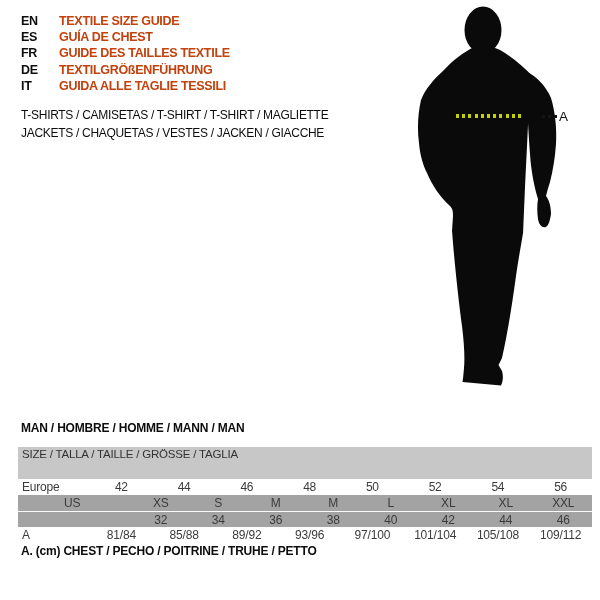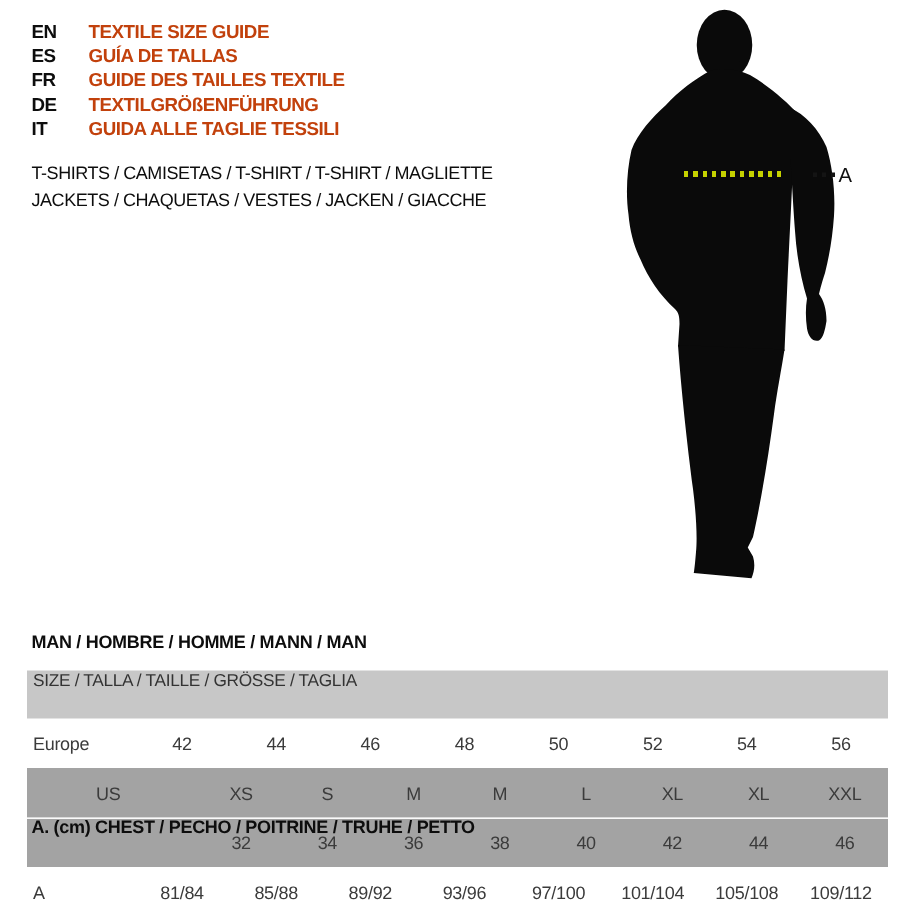--- a/index.html
+++ b/index.html
@@ -28,41 +28,41 @@
     background:repeating-linear-gradient(90deg,#141414 0 3px,transparent 3px 6px);}
   .measure-label{left:559px;top:109px;font-size:13.5px;font-weight:500;color:#111;line-height:16px;}
 
   
   .section-title{left:21px;top:421px;font-weight:bold;font-size:12px;color:#0d0d0d;letter-spacing:-0.2px;white-space:nowrap;}
 
   
   .size-table{left:18px;top:447px;width:574px;}
   .t-header{height:32px;background:#c7c7c7;color:#333;font-size:11.5px;line-height:15px;
     padding-left:4px;box-sizing:border-box;letter-spacing:-0.2px;}
-  .t-row{display:grid;grid-template-columns:72px repeat(8,1fr);height:33px;align-items:center;
+  .t-row{display:grid;grid-template-columns:72px repeat(8,1fr);height:16px;align-items:center;
     font-size:12px;color:#3b3b3b;letter-spacing:-0.2px;box-sizing:border-box;}
   .t-row.shaded{background:#a3a3a3;padding-left:42px;}
   .t-row.shaded + .t-row.shaded{border-top:1px solid #fafafa;}
   .t-label{padding-left:4px;text-align:left;}
   .t-cell{text-align:center;}
 
   
   .footnote{left:21px;top:544px;font-weight:bold;font-size:12px;color:#0d0d0d;letter-spacing:-0.2px;white-space:nowrap;}
 </style>
 </head>
 <body style="--dash: #c6d200;">
 
 <div class="abs lang-list">
   <div class="lang-row">
     <span class="lang-code">EN</span>
     <span class="lang-label">TEXTILE SIZE GUIDE</span>
   </div>
   <div class="lang-row">
     <span class="lang-code">ES</span>
-    <span class="lang-label">GUÍA DE TALLAS</span>
+    <span class="lang-label">GUÍA DE CHEST</span>
   </div>
   <div class="lang-row">
     <span class="lang-code">FR</span>
     <span class="lang-label">GUIDE DES TAILLES TEXTILE</span>
   </div>
   <div class="lang-row">
     <span class="lang-code">DE</span>
     <span class="lang-label">TEXTILGRÖßENFÜHRUNG</span>
   </div>
   <div class="lang-row">

